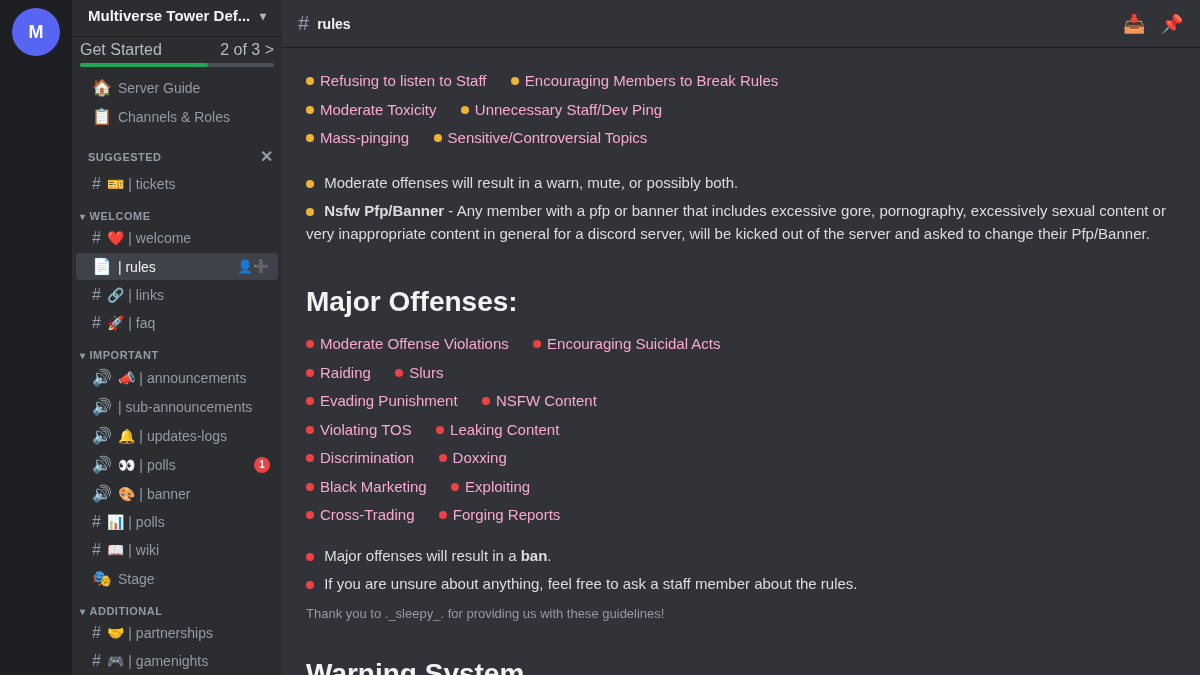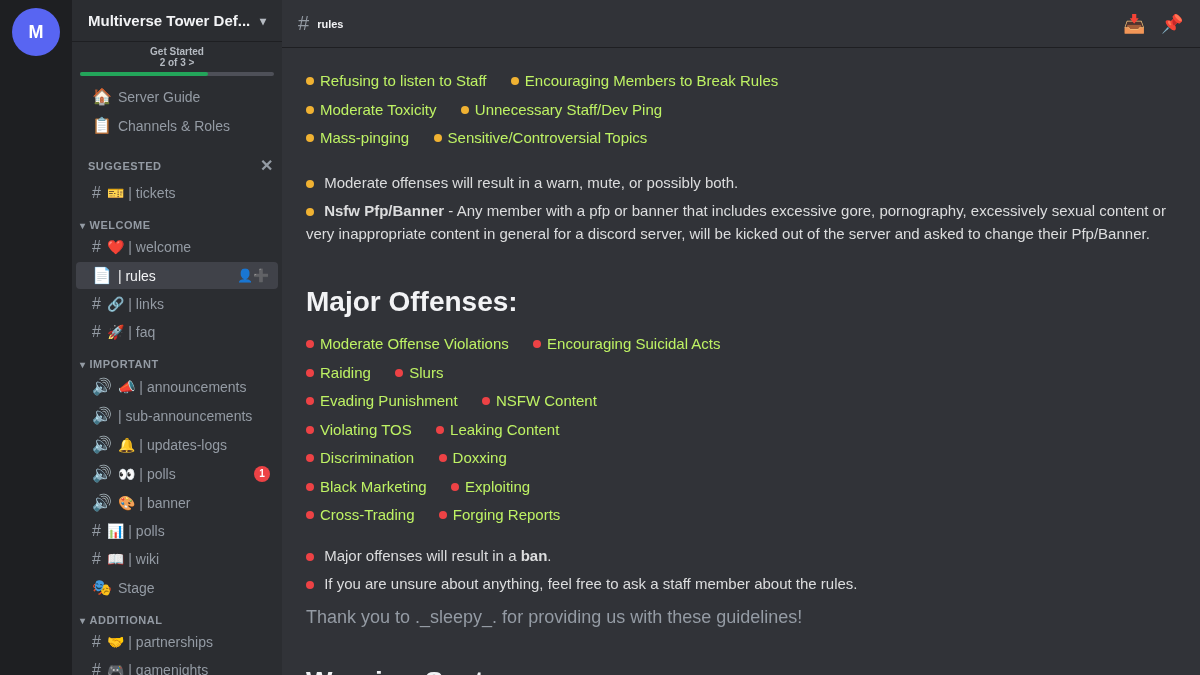--- a/index.html
+++ b/index.html
@@ -40,42 +40,42 @@
     }
 
     
     .channel-sidebar {
       width: 210px;
       background: #2b2d31;
       display: flex;
       flex-direction: column;
       flex-shrink: 0;
       overflow-y: auto;
+      justify-content: flex-end;
     }
     .server-header {
       padding: 12px 16px;
       font-weight: 600;
       font-size: 15px;
       color: #f2f3f5;
       border-bottom: 1px solid #1e1f22;
       display: flex;
       align-items: center;
       justify-content: space-between;
       cursor: pointer;
     }
     .server-header .chevron { color: #b5bac1; font-size: 12px; }
     .get-started-label {
-      font-size: 10px;
-      font-weight: 700;
+      font-size: 16px;
+      font-weight: 400;
       color: #b5bac1;
       display: flex;
       align-items: center;
       justify-content: space-between;
       padding: 4px 8px 2px 8px;
-      flex-direction: column;
     }
     .progress-bar-bg {
       height: 4px;
       background: #4e5058;
       border-radius: 2px;
       margin: 2px 8px 6px 8px;
     }
     .progress-bar-fill {
       height: 4px;
       background: #23a55a;
@@ -160,21 +160,21 @@
       height: 48px;
       background: #313338;
       border-bottom: 1px solid #1e1f22;
       display: flex;
       align-items: center;
       padding: 0 16px;
       gap: 8px;
       flex-shrink: 0;
     }
     .top-bar .channel-icon { color: #949ba4; font-size: 20px; }
-    .top-bar .channel-name { font-weight: 700; color: #f2f3f5; font-size: 11px; }
+    .top-bar .channel-name { font-weight: 700; color: #f2f3f5; font-size: 14px; }
     .top-bar .toolbar-right {
       margin-left: auto;
       display: flex;
       align-items: center;
       gap: 16px;
       color: #b5bac1;
       font-size: 18px;
     }
 
     
@@ -203,31 +203,31 @@
     .bullet-dot {
       width: 8px;
       height: 8px;
       border-radius: 50%;
       display: inline-block;
       margin-right: 6px;
       flex-shrink: 0;
     }
     .dot-yellow { background: #f0b232; }
     .dot-red { background: #ed4245; }
-    .bullet-text { color: #bef264; }
+    .bullet-text { color: #f9a8d4; }
     .bullet-separator { margin: 0 8px; display: flex; align-items: center; }
     .section-heading {
       font-size: 28px;
       font-weight: 700;
       color: #f2f3f5;
       margin: 16px 0 10px 0;
     }
     .body-text { margin: 6px 0; color: #dcddde; }
     .bold { font-weight: 700; }
-    .thank-text { color: #949ba4; font-size: 18px; margin-top: 8px; }
+    .thank-text { color: #949ba4; font-size: 13px; margin-top: 8px; }
   </style>
 </head>
 <body>
 
 <div class="server-sidebar">
   <div class="server-icon">M</div>
 </div>
 
 <div class="channel-sidebar">
   <div class="server-header">

